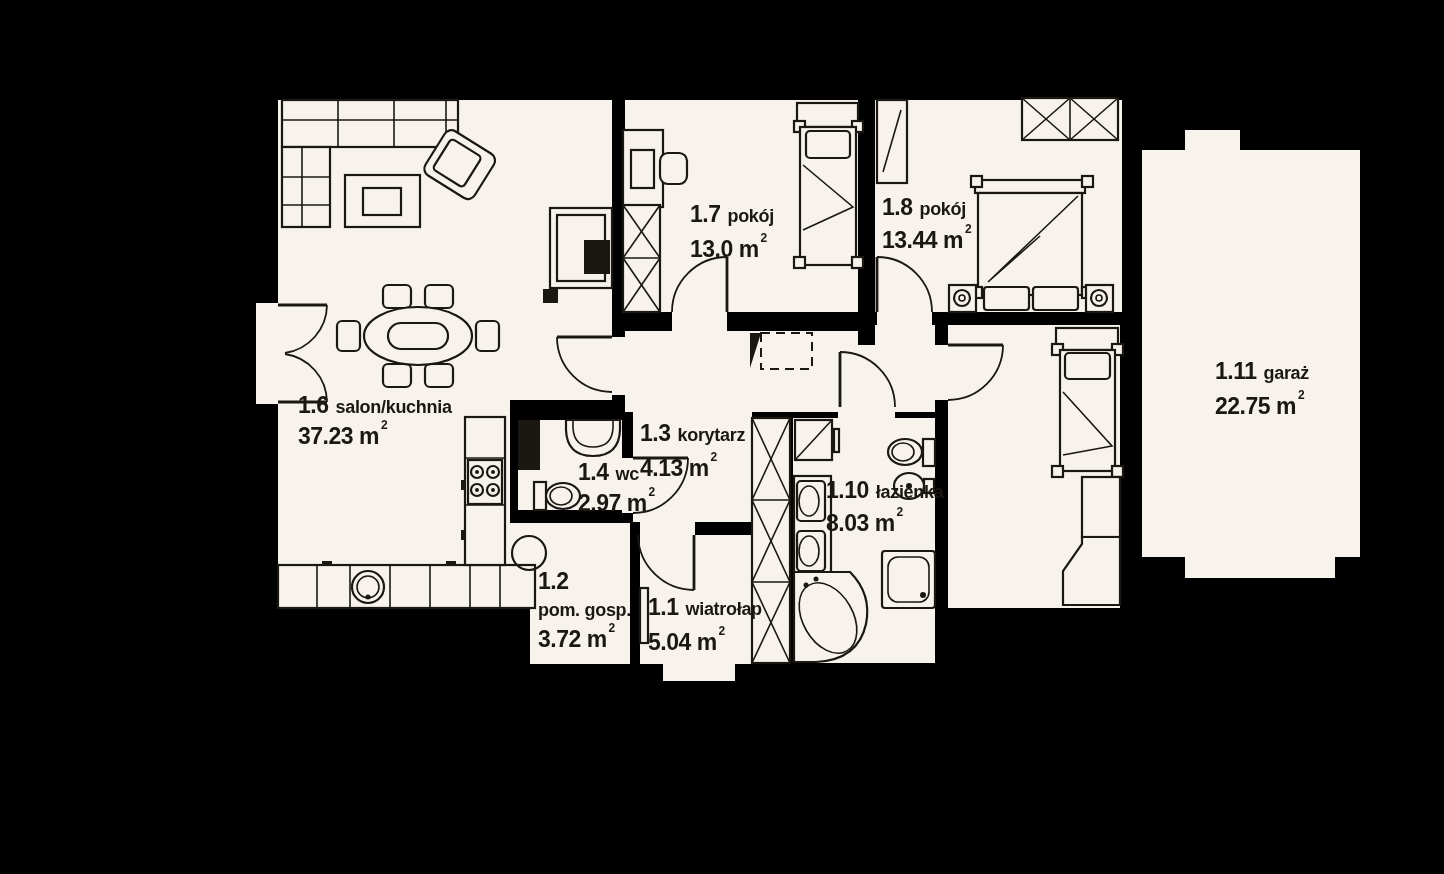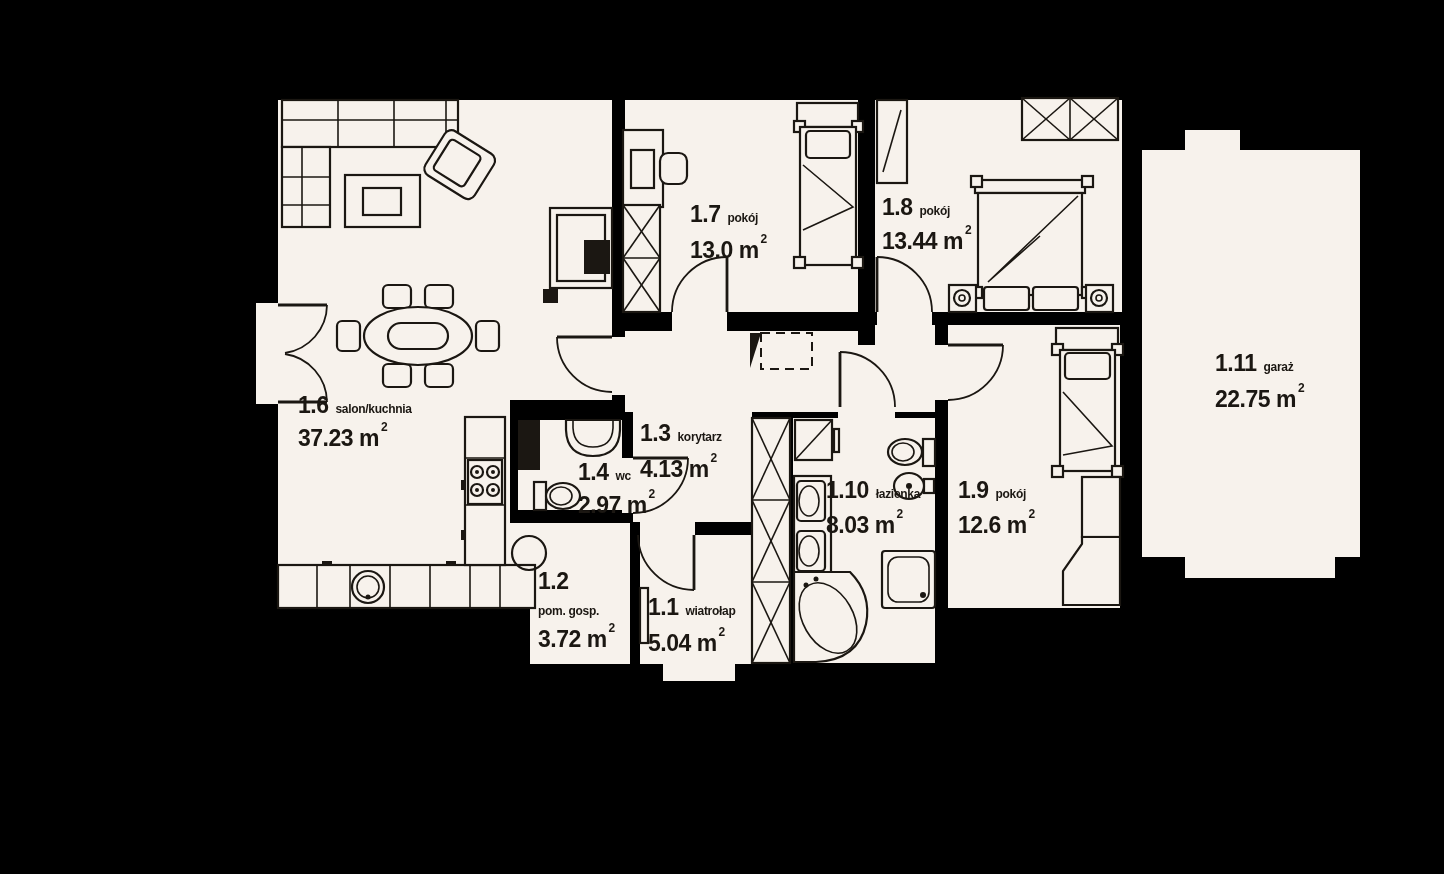--- a/index.html
+++ b/index.html
@@ -10,21 +10,21 @@
   .floor{fill:var(--floor);stroke:none;}
   .fur{fill:none;stroke:var(--line);stroke-width:2.2;}
   .furf{fill:var(--floor);stroke:var(--line);stroke-width:2.2;}
   .thin{fill:none;stroke:var(--line);stroke-width:1.6;}
   .blk{fill:var(--line);stroke:none;}
   .door{fill:none;stroke:var(--line);stroke-width:1.8;}
   .leaf{stroke:var(--line);stroke-width:2.8;}
   .dash{fill:none;stroke:var(--line);stroke-width:2;stroke-dasharray:9 6;}
   .room-label{position:absolute;color:var(--line);font-weight:bold;white-space:nowrap;line-height:30px;}
   .room-label .num{font-size:23px;letter-spacing:-0.5px;margin-right:7px;}
-  .room-label .nm{font-size:12px;letter-spacing:-0.3px;}
+  .room-label .nm{font-size:18px;letter-spacing:-0.3px;}
   .room-label .ar{font-size:23px;letter-spacing:-0.5px;}
   .room-label sup{font-size:12px;position:relative;top:-9px;left:2px;font-weight:bold;}
   .lh27{line-height:27px;} .lh28{line-height:28px;} .lh29{line-height:29px;} .lh26{line-height:26px;}
 </style>
 </head>
 <body>
 
 <div class="stage">
 <svg width="1444" height="874" viewBox="0 0 1444 874">
 
@@ -324,28 +324,24 @@
 <div class="room-label" style="left:690px;top:199px">
   <div><span class="num">1.7</span><span class="nm">pokój</span></div>
   <div><span class="ar">13.0 m</span><sup>2</sup></div>
 </div>
 
 <div class="room-label lh28" style="left:882px;top:193px">
   <div><span class="num">1.8</span><span class="nm">pokój</span></div>
   <div><span class="ar">13.44 m</span><sup>2</sup></div>
 </div>
 
-<div class="room-label lh29" style="left:958px;top:476px">
-  <div><span class="num">1.9</span><span class="nm">pokój</span></div>
-  <div><span class="ar">12.6 m</span><sup>2</sup></div>
-</div>
 
 <div class="room-label lh29" style="left:826px;top:476px">
   <div><span class="num">1.10</span><span class="nm">łazienka</span></div>
   <div><span class="ar">8.03 m</span><sup>2</sup></div>
 </div>
 
-<div class="room-label" style="left:1215px;top:348px">
+<div class="room-label" style="left:1215px;top:356px">
   <div><span class="num">1.11</span><span class="nm">garaż</span></div>
   <div><span class="ar">22.75 m</span><sup>2</sup></div>
 </div>
 
 </div>
 
 </body></html>

